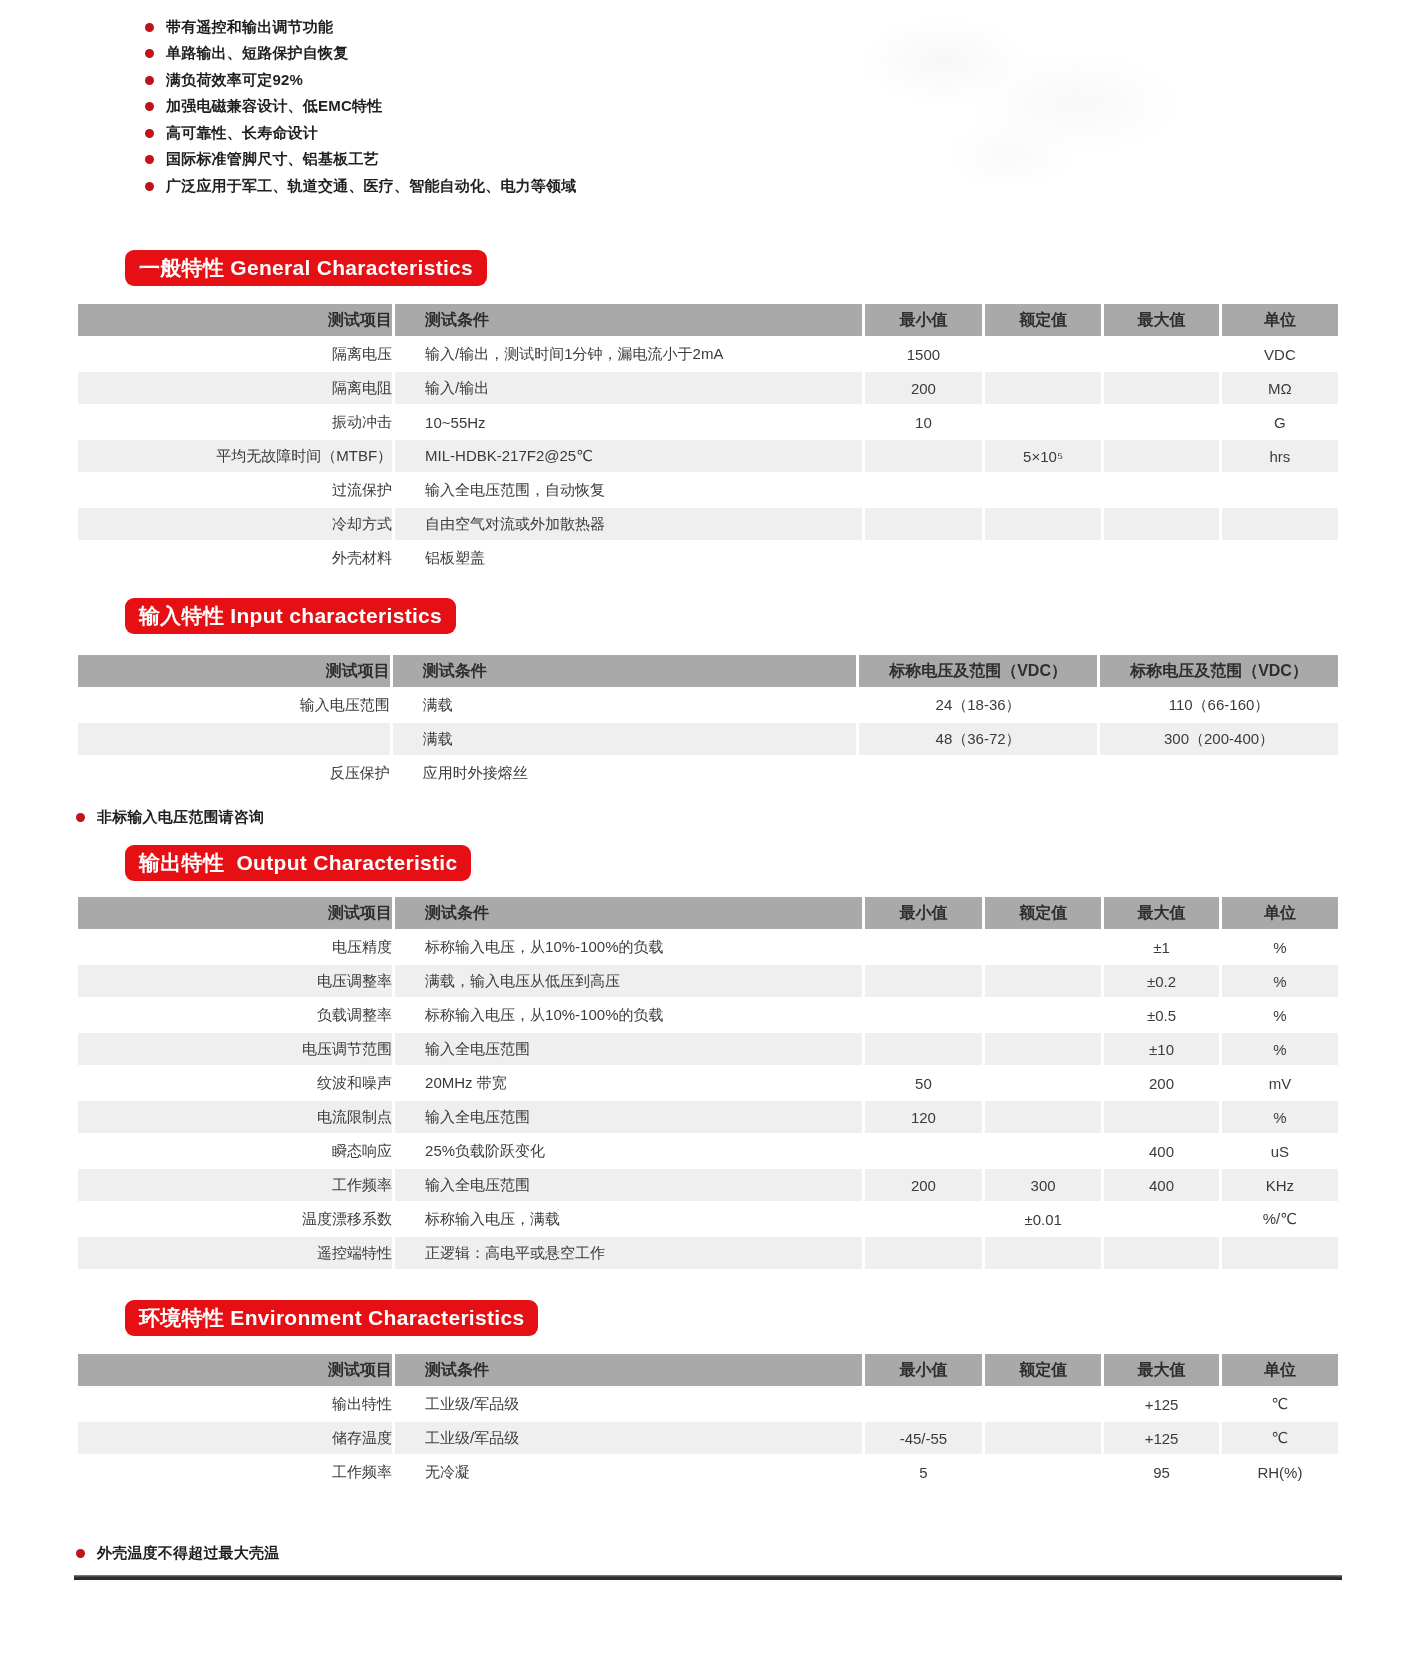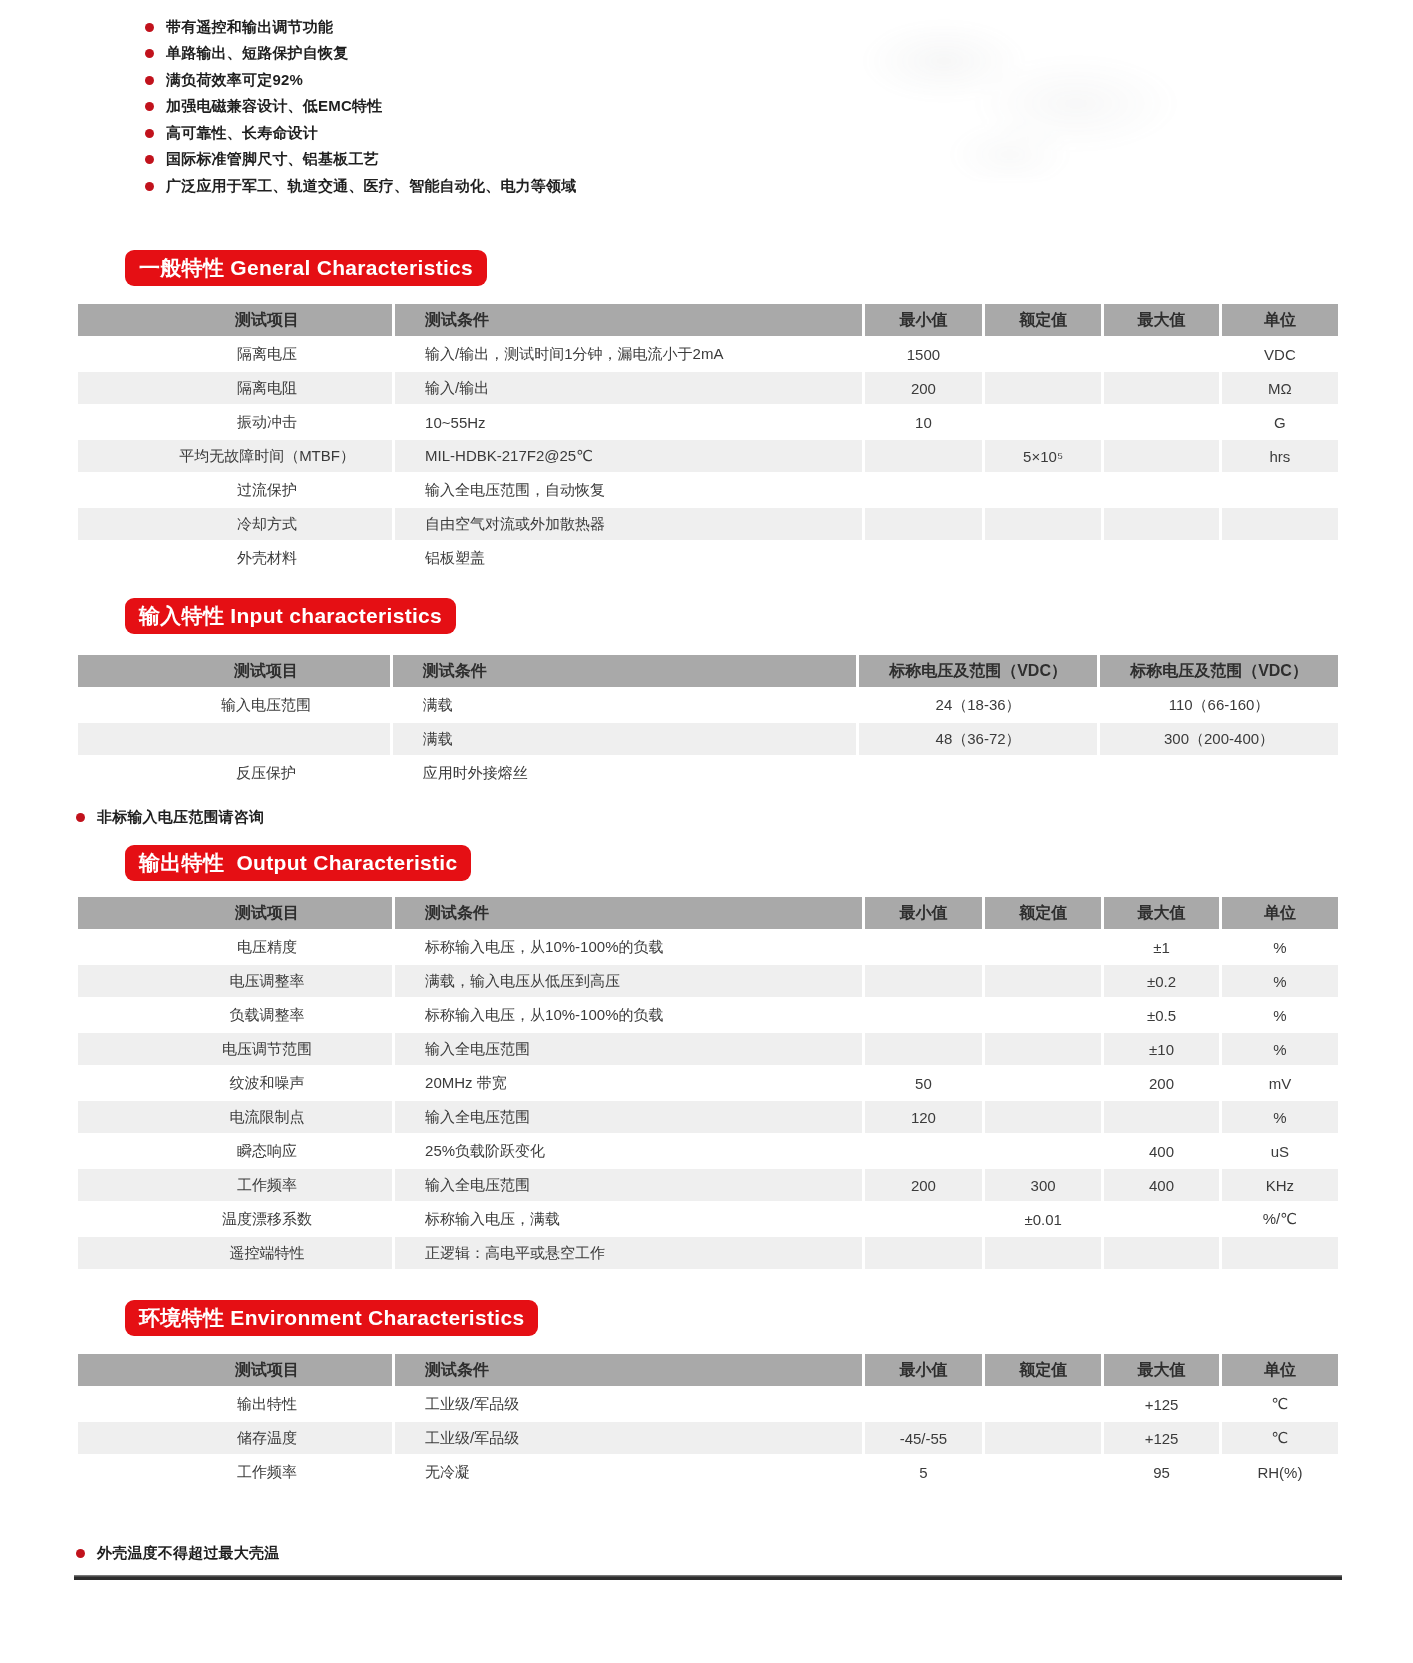--- a/index.html
+++ b/index.html
@@ -51,21 +51,21 @@
   .spec-table th{
     background:var(--hdr);color:var(--ink);font-size:16px;font-weight:600;
     height:32px;text-align:center;overflow:hidden;white-space:nowrap;
   }
   .spec-table td{
     height:32px;font-size:15px;color:var(--cell);text-align:center;
     overflow:hidden;white-space:nowrap;font-weight:500;
   }
   .spec-table tbody tr:nth-child(odd) td{background:#ffffff;}
   .spec-table tbody tr:nth-child(even) td{background:var(--stripe);}
-  .spec-table .c0{text-align:center;padding-left:64px;}
+  .spec-table .c0{text-align:right;padding-left:64px;}
   .spec-table .c1{text-align:left;padding-left:30px;}
   .cols6 .c0{width:24.9%;} .cols6 .c1{width:37.0%;}
   .cols6 .c2{width:9.3%;}  .cols6 .c3{width:9.2%;}
   .cols6 .c4{width:9.1%;}  .cols6 .c5{width:9.2%;}
   .cols4 .c0{width:24.9%;} .cols4 .c1{width:37.0%;}
   .cols4 .c2{width:19.0%;} .cols4 .c3{width:19.0%;}
 
   
   .note{position:absolute;left:76px;display:flex;align-items:center;height:18px;}
   .note .btxt{font-size:15px;color:#1f1f1f;}

